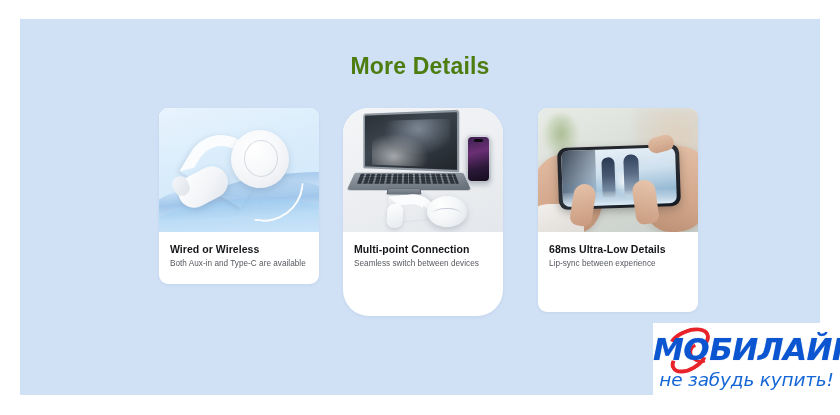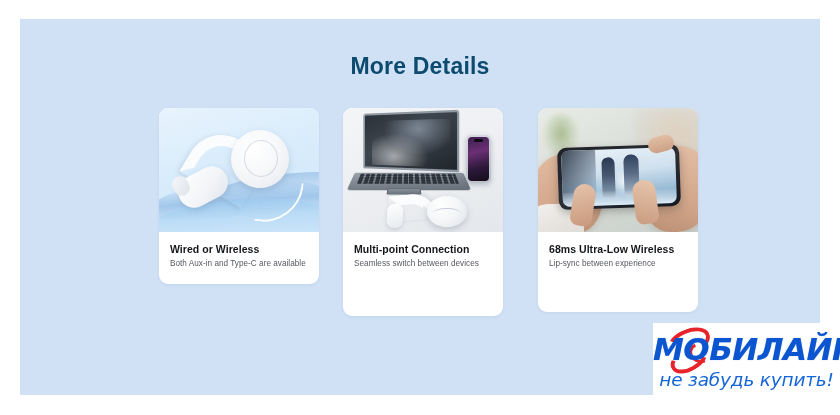--- a/index.html
+++ b/index.html
@@ -22,40 +22,40 @@
     background: #d0e0f5;
   }
   
   #section-title {
     position: absolute;
     left: 0; top: 34px;
     width: 800px;
     text-align: center;
     font-size: 23px;
     font-weight: bold;
-    color: #0c4a6e;
+    color: #4d7c0f;
     letter-spacing: 0.2px;
   }
   
   #cards {
     position: absolute;
     left: 128px; top: 89px;
     width: 570px; height: 240px;
   }
   .card {
     position: absolute;
     top: 0;
     width: 160px;
     background: #ffffff;
     border-radius: 9px;
     overflow: hidden;
     box-shadow: 0 1px 3px rgba(90,120,170,0.10);
   }
   .card.c1 { left: 0px;   height: 176px; margin-left: 11px; }
-  .card.c2 { left: 195px; height: 208px; }
+  .card.c2 { left: 195px; height: 208px; border-radius: 26px; }
   .card.c3 { left: 390px; height: 204px; }
 
   .card-media {
     position: relative;
     width: 160px; height: 124px;
     overflow: hidden;
   }
   .card-text { padding: 11px 11px 0 11px; }
   .card-title {
     font-size: 10.5px;
@@ -408,21 +408,21 @@
             <div class="g-glow"></div>
             <div class="g-char1"></div>
             <div class="g-char2"></div>
             <div class="g-snow"></div>
           </div>
           <div class="finger-top"></div>
           <div class="thumb-l"></div>
           <div class="thumb-r"></div>
         </div>
         <div class="card-text">
-          <div class="card-title">68ms Ultra-Low Wireless</div>
+          <div class="card-title">68ms Ultra-Low Details</div>
           <div class="card-sub">Lip-sync between experience</div>
         </div>
       </div>
 
     </div>
   </div>
 
   <div id="logo-box">
     <div id="logo-main">
       <div class="swoosh" id="swoosh-a"></div>

